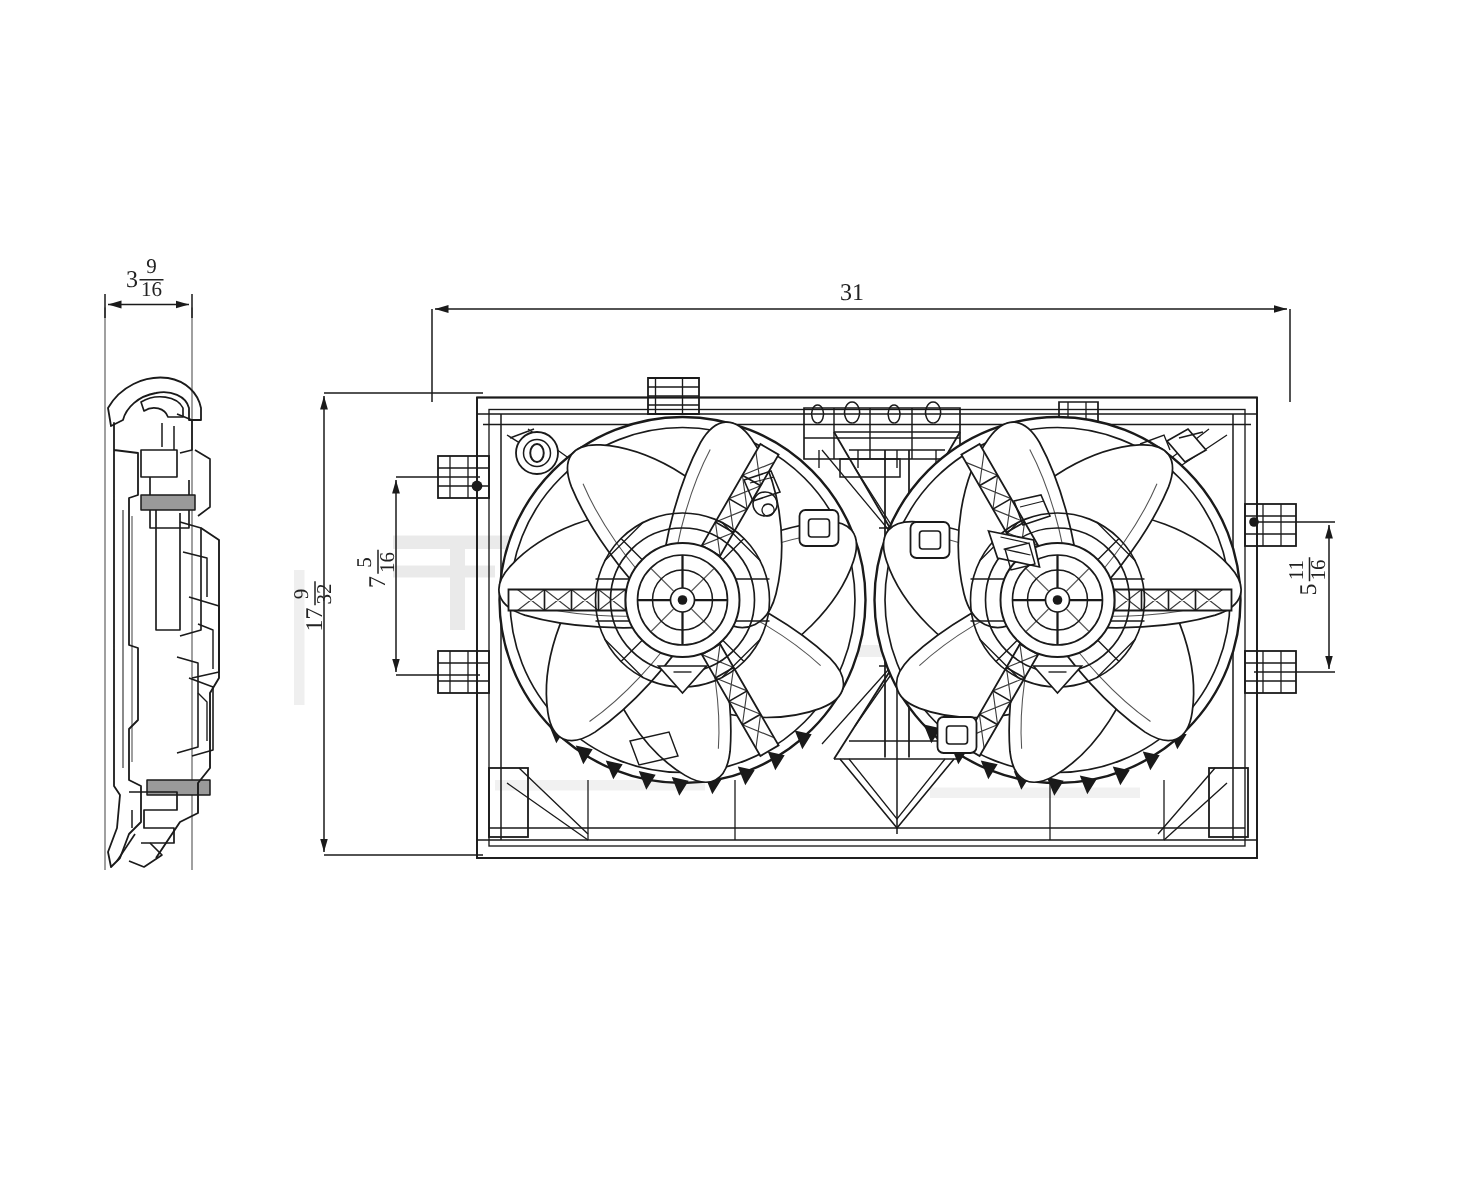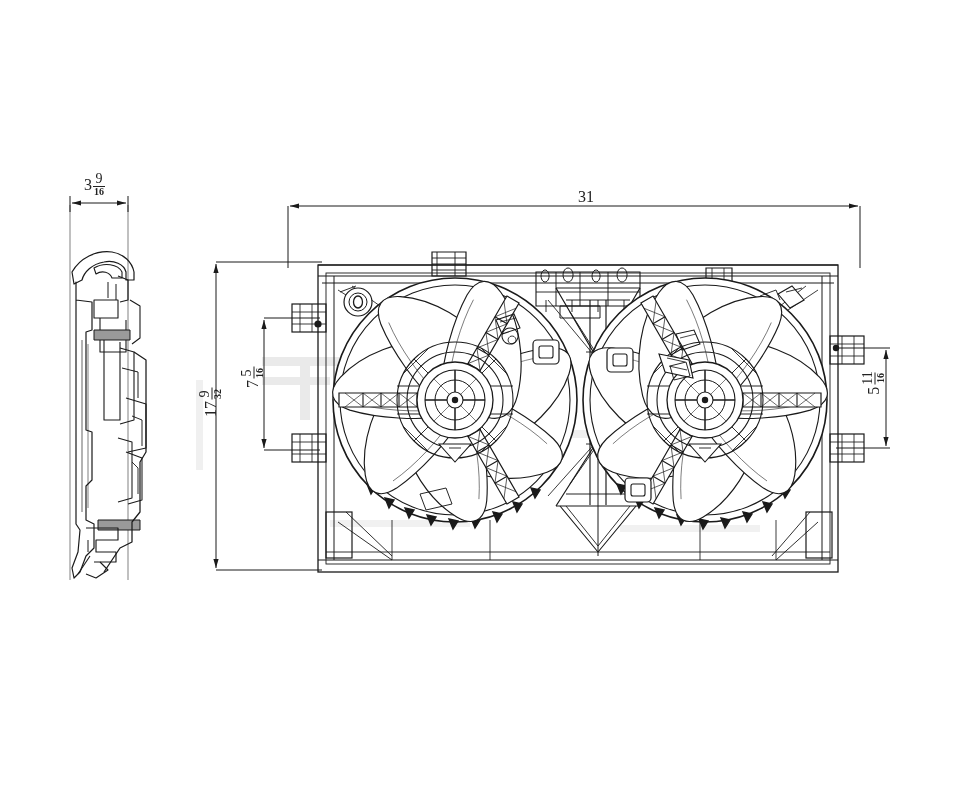--- a/index.html
+++ b/index.html
@@ -21,21 +21,21 @@
     line-height:1;
     white-space:nowrap;
     user-select:none;
   }
   .dim .whole{font-size:16px;vertical-align:middle;}
   .frac{
     display:inline-flex;flex-direction:column;align-items:center;
     vertical-align:middle;line-height:1;margin-left:1px;
   }
   .frac .num{font-size:14px;padding:0 1px;}
-  .frac .den{font-size:10px;padding:0 1px;border-top:1px solid #222;font-weight:bold;}
+  .frac .den{font-size:14px;padding:0 1px;border-top:1px solid #222;}
   .rot90{transform:rotate(-90deg);transform-origin:center center;}
   .dimrow{display:inline-flex;align-items:center;}
 </style>
 </head>
 <body>
 
 <div class="canvas">
 
   <svg class="draw" viewBox="0 0 977 800">
     <defs>
@@ -385,21 +385,21 @@
   <div class="dim" style="left:84px; top:172px;">
     <span class="dimrow">
       <span class="whole">3</span>
       <span class="frac">
         <span class="num">9</span>
         <span class="den">16</span>
       </span>
     </span>
   </div>
 
-  <div class="dim" style="left:578px; top:188px;">
+  <div class="dim" style="left:560px; top:188px;">
     <span class="whole">31</span>
   </div>
 
   <div class="dim rot90" style="left:180px; top:390px; width:60px; text-align:center;">
     <span class="dimrow">
       <span class="whole">17</span>
       <span class="frac">
         <span class="num">9</span>
         <span class="den">32</span>
       </span>

